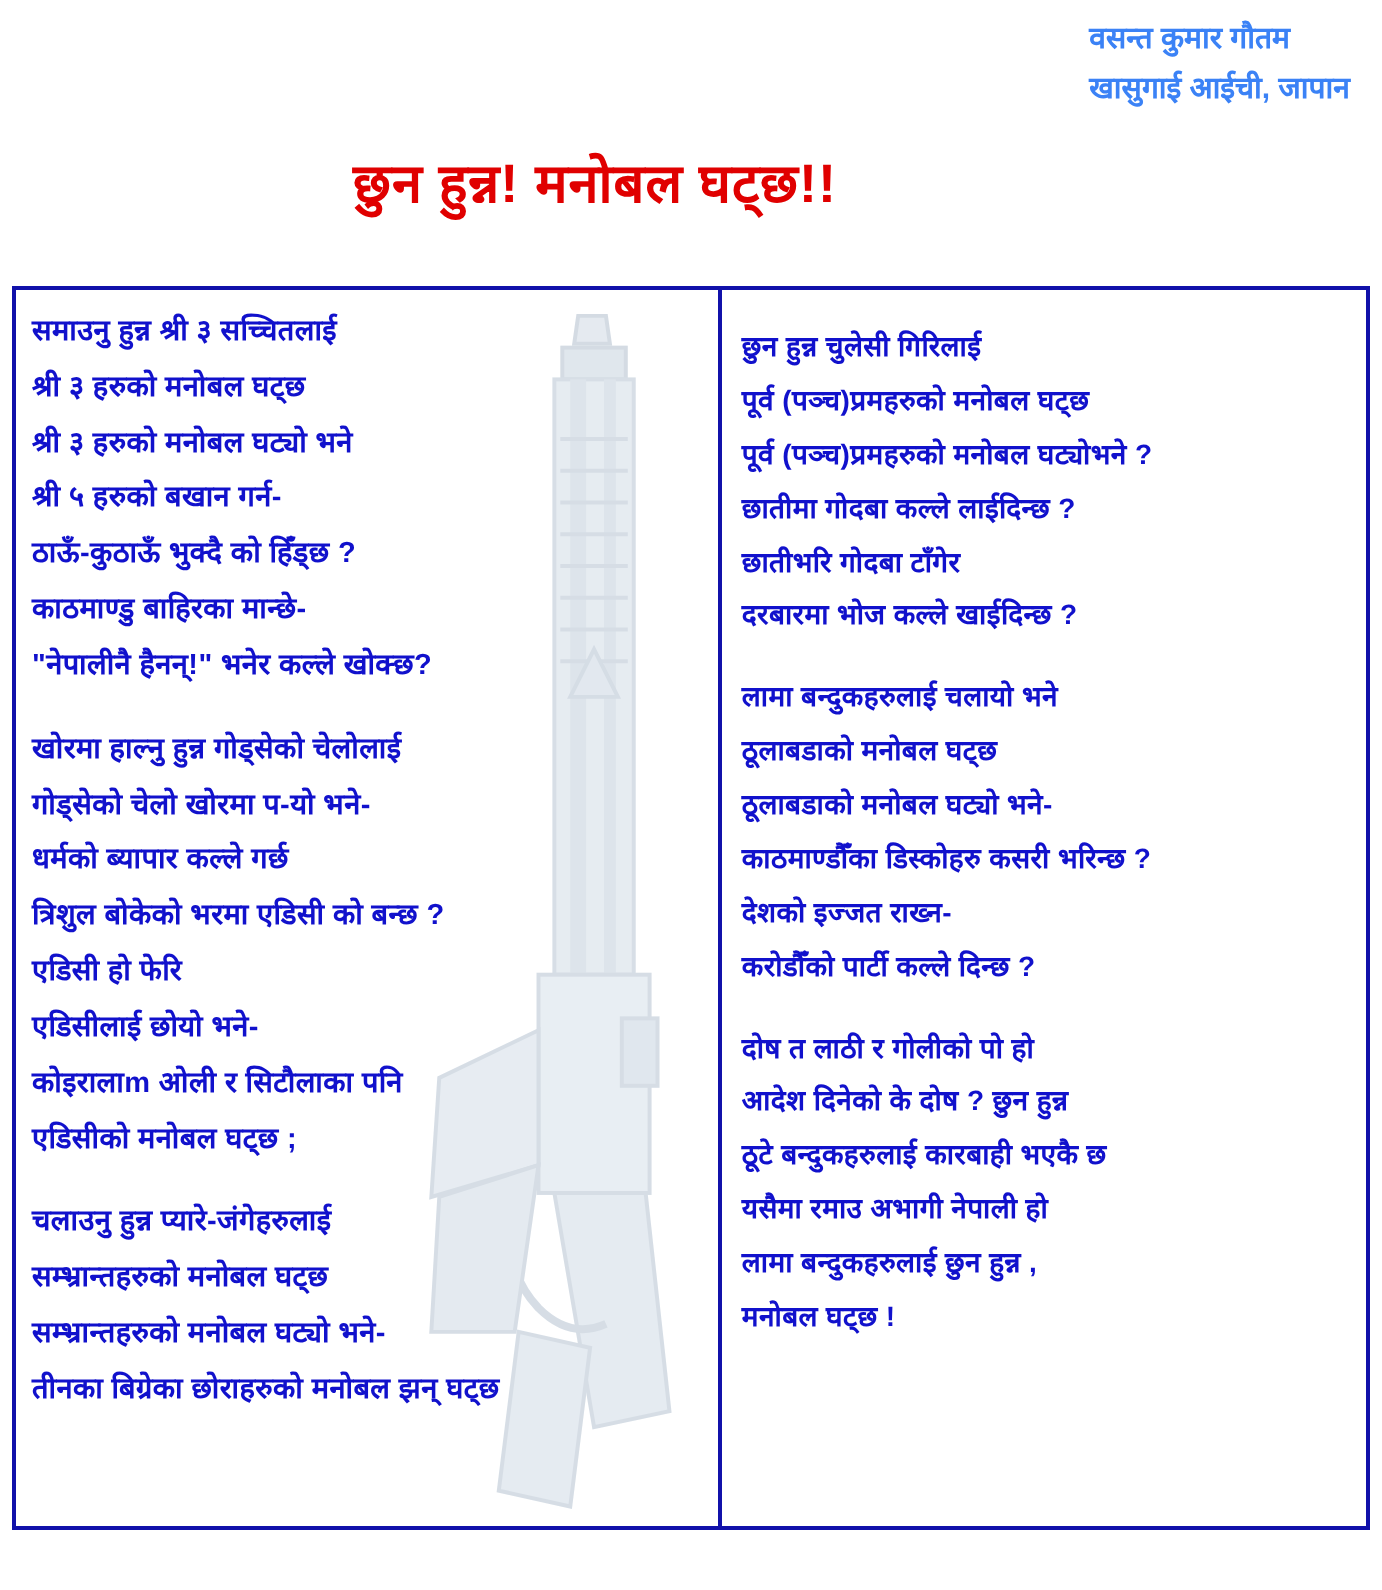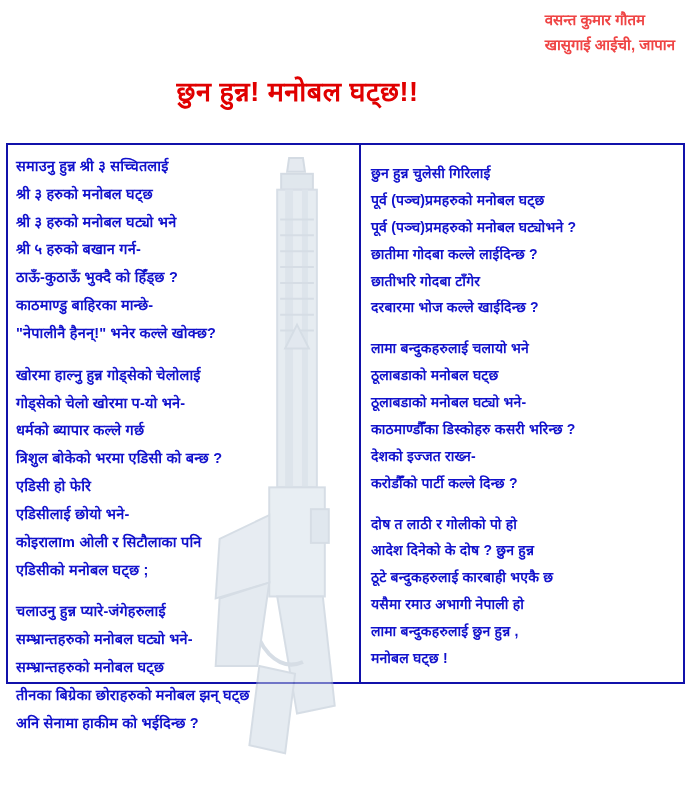--- a/index.html
+++ b/index.html
@@ -19,21 +19,21 @@
     width: 691px;
     height: 795px;
     box-sizing: border-box;
   }
   
   .author-block {
     position: absolute;
     top: 8px;
     right: 16px;
     text-align: left;
-    color: #ef4444;
+    color: #3b82f6;
     font-size: 15px;
     font-weight: bold;
     line-height: 1.65;
   }
   .author-block div {
     white-space: nowrap;
   }
   
   .title {
     position: absolute;
@@ -45,21 +45,21 @@
     font-size: 27px;
     font-weight: bold;
     letter-spacing: 0.5px;
   }
   
   .frame {
     position: absolute;
     top: 143px;
     left: 6px;
     width: 679px;
-    height: 541px;
+    height: 622px;
     border: 2px solid #1111aa;
     box-sizing: border-box;
     display: flex;
     background: transparent;
   }
   .col {
     box-sizing: border-box;
     position: relative;
     z-index: 2;
   }
@@ -163,24 +163,23 @@
       <div class="line">खोरमा हाल्नु हुन्न गोड्सेको चेलोलाई</div>
       <div class="line">गोड्सेको चेलो खोरमा प-यो भने-</div>
       <div class="line">धर्मको ब्यापार कल्ले गर्छ</div>
       <div class="line">त्रिशुल बोकेको भरमा एडिसी को बन्छ  ?</div>
       <div class="line">एडिसी हो फेरि</div>
       <div class="line">एडिसीलाई छोयो भने-</div>
       <div class="line">कोइरालाm ओली र सिटौलाका पनि</div>
       <div class="line">एडिसीको मनोबल घट्छ  ;</div>
       <div class="line spacer"></div>
       <div class="line">चलाउनु हुन्न प्यारे-जंगेहरुलाई</div>
+      <div class="line">सम्भ्रान्तहरुको मनोबल घट्छ</div>
       <div class="line">सम्भ्रान्तहरुको मनोबल घट्यो भने-</div>
-      <div class="line">सम्भ्रान्तहरुको मनोबल घट्छ</div>
       <div class="line">तीनका बिग्रेका छोराहरुको मनोबल झन् घट्छ</div>
-      <div class="line">अनि सेनामा हाकीम को भईदिन्छ  ?</div>
     </div>
 
     <div class="col col-right">
       <div class="line">छुन हुन्न चुलेसी गिरिलाई</div>
       <div class="line">पूर्व (पञ्च)प्रमहरुको मनोबल घट्छ</div>
       <div class="line">पूर्व (पञ्च)प्रमहरुको मनोबल घट्योभने ?</div>
       <div class="line">छातीमा गोदबा कल्ले लाईदिन्छ  ?</div>
       <div class="line">छातीभरि गोदबा टाँगेर</div>
       <div class="line">दरबारमा भोज कल्ले खाईदिन्छ  ?</div>
       <div class="line spacer"></div>

